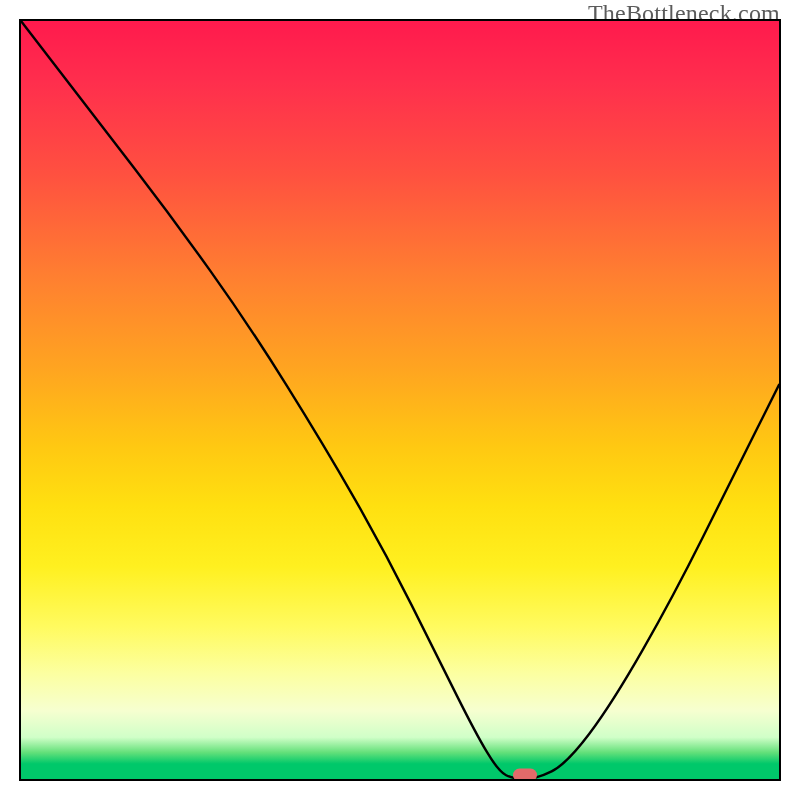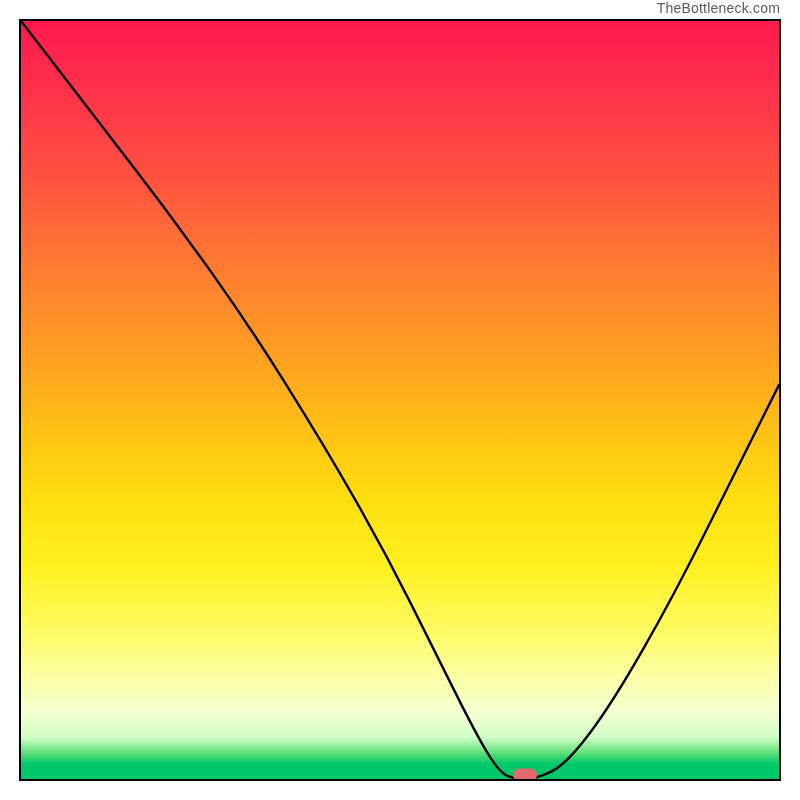--- a/index.html
+++ b/index.html
@@ -54,24 +54,25 @@
     width: 24px;
     height: 13px;
     border-radius: 7px;
     background: #e36a6a;
     transform: translate(-50%, -50%);
   }
   .attribution {
     position: absolute;
     top: 0px;
     right: 20px;
-    font-size: 14px;
+    font-size: 24px;
     color: #5b5b5b;
     font-weight: 500;
     letter-spacing: 0.2px;
+    font-family: Liberation Serif, serif;
   }
 </style>
 </head>
 <body>
 
 <div class="attribution">TheBottleneck.com</div>
 
 <div class="frame">
   <div class="gradient"></div>
 

